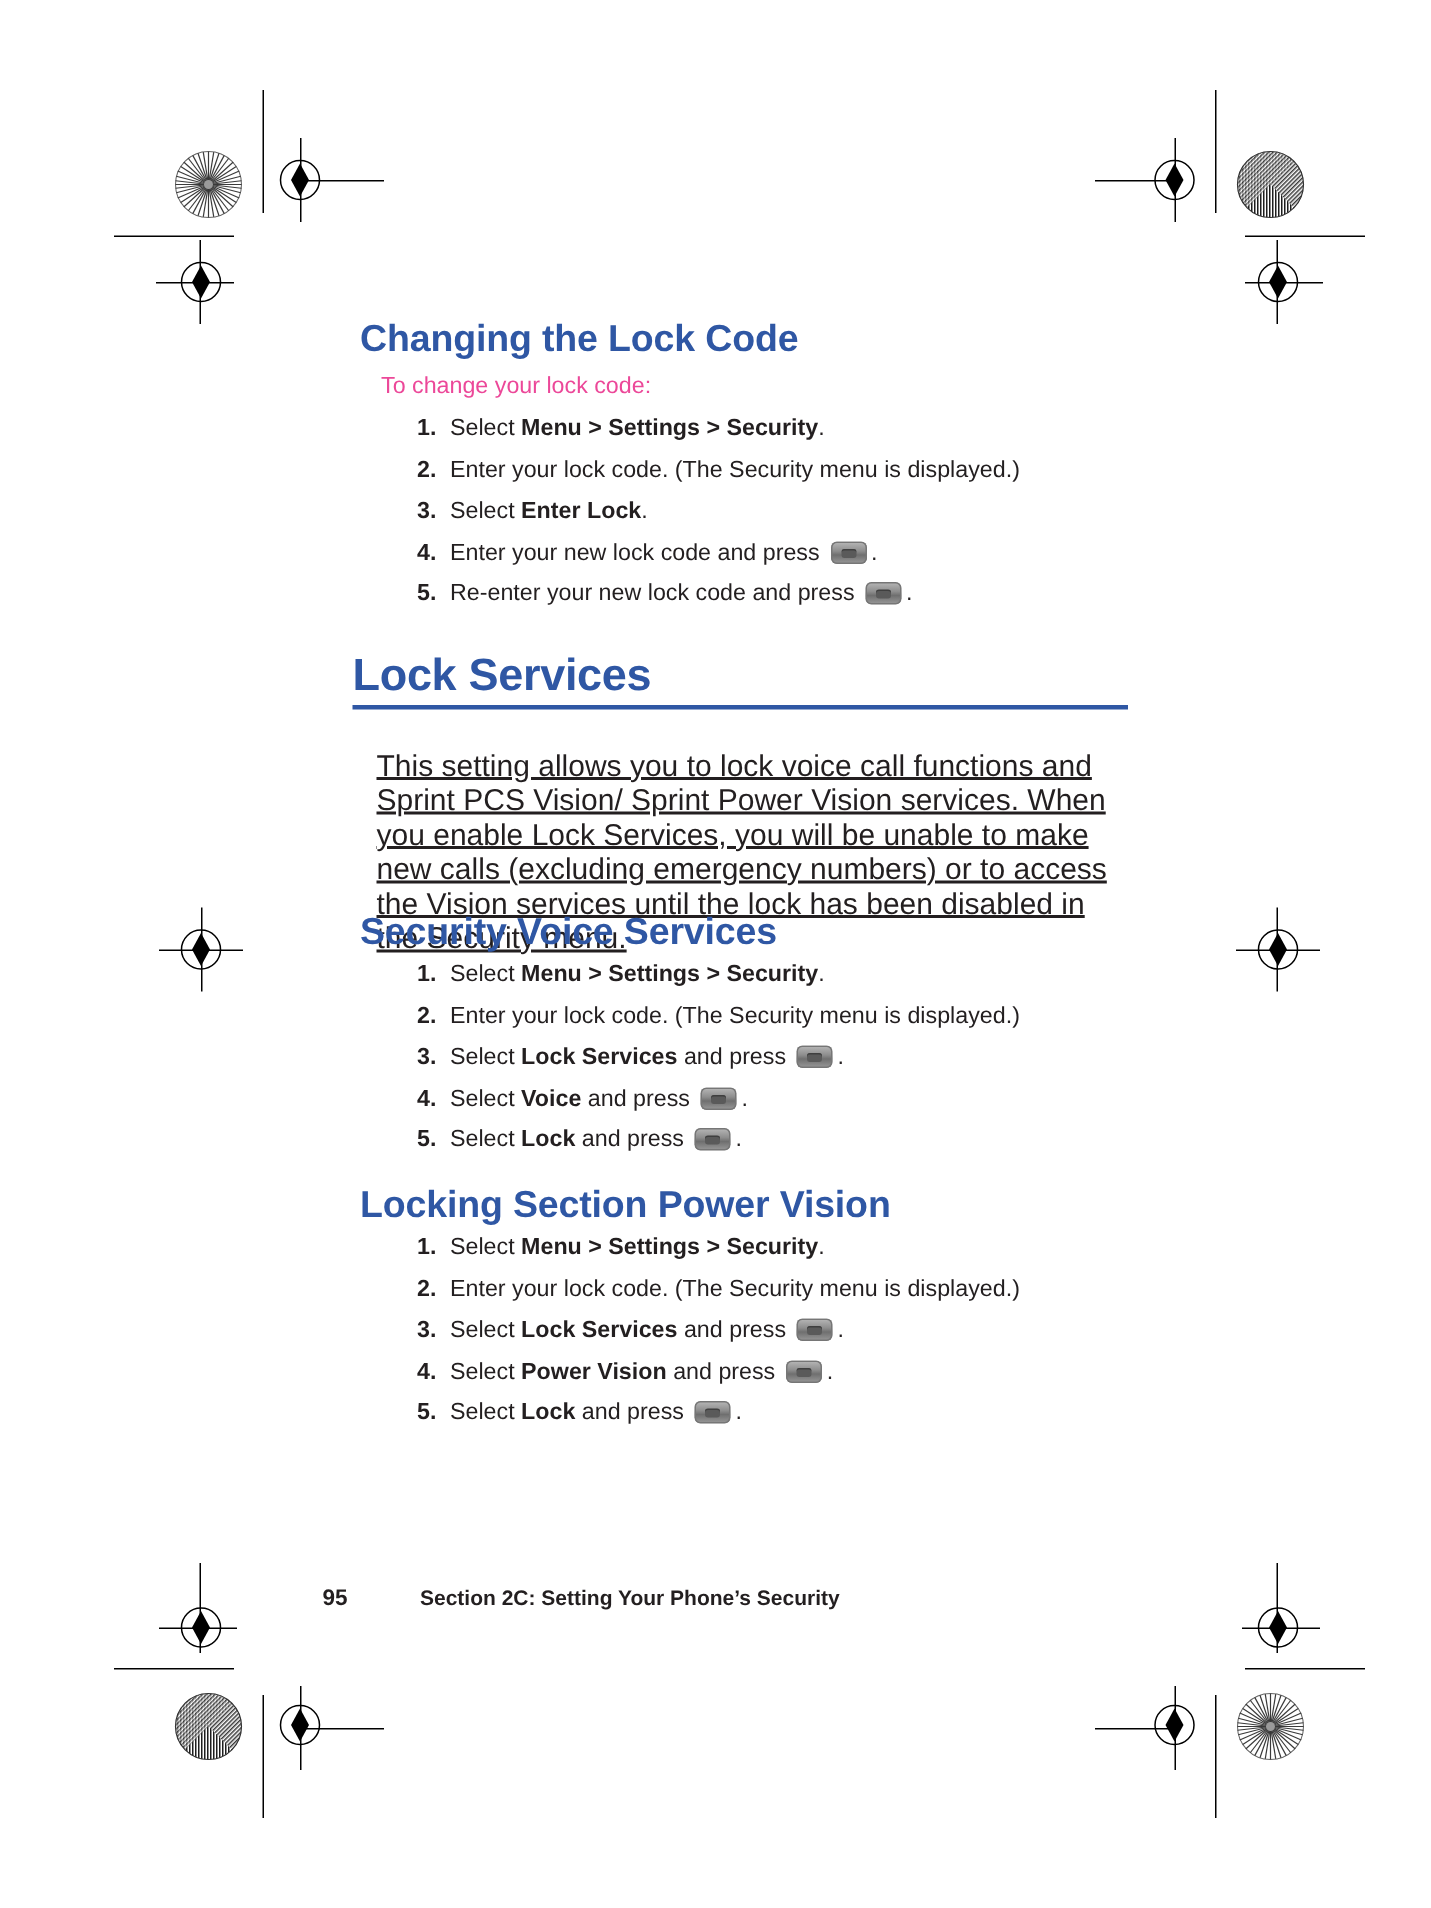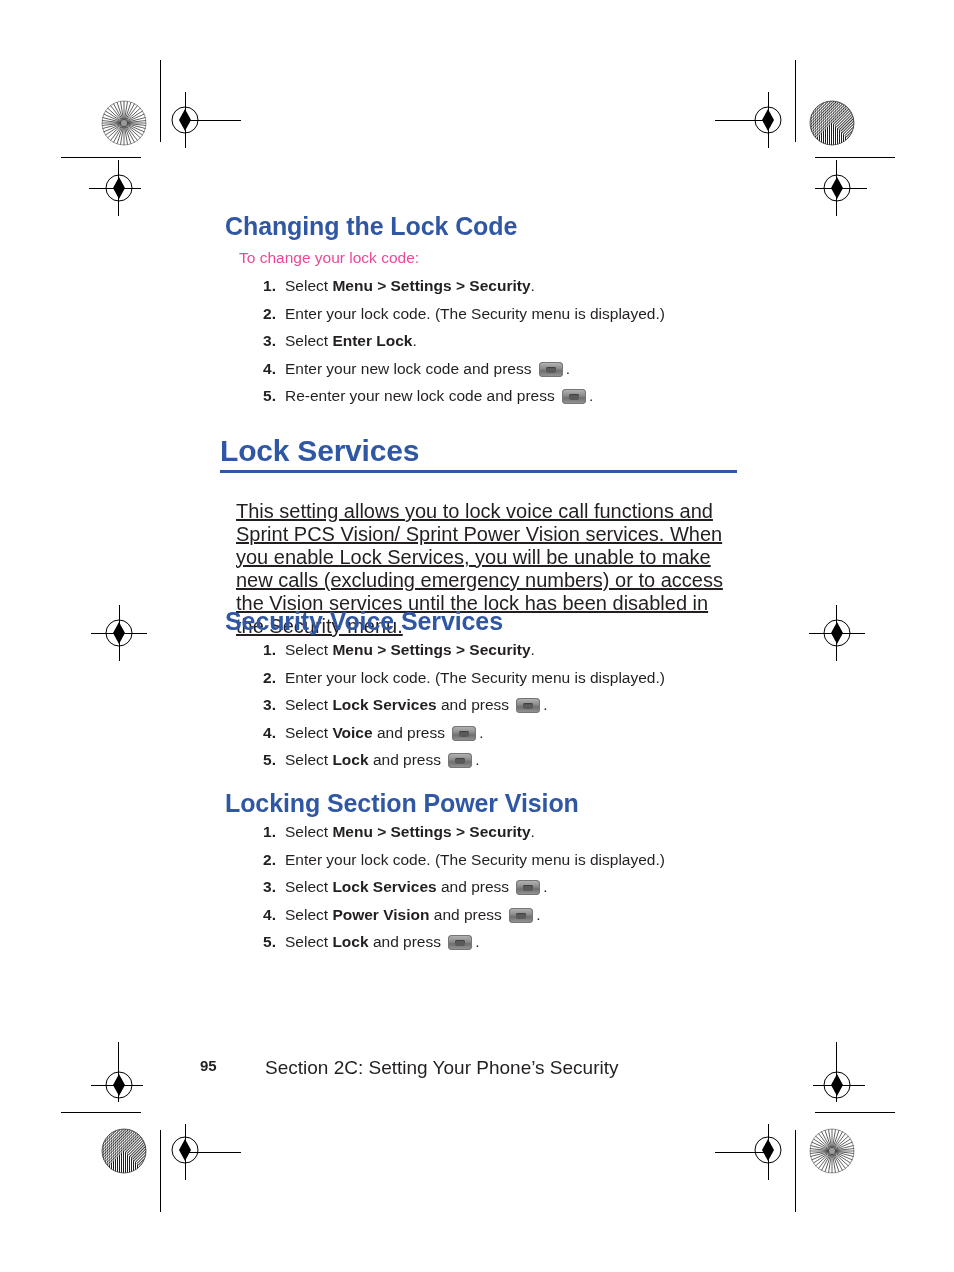--- a/index.html
+++ b/index.html
@@ -36,21 +36,21 @@
     width: 46px;
     height: 46px;
     border-radius: 50%;
     overflow: hidden;
   }
   .moire svg { display: block; }
 
   
   .page {
     position: absolute;
-    left: 1px;
+    left: 16px;
     top: 0;
     width: 873px;
     height: 1272px;
   }
 
   .h2-section {
     position: absolute;
     color: #2f57a4;
     font-size: 25px;
     font-weight: bold;
@@ -142,22 +142,22 @@
   }
 
   .footer-num {
     position: absolute;
     font-size: 15px;
     font-weight: bold;
     color: #231f20;
   }
   .footer-title {
     position: absolute;
-    font-size: 19px;
-    font-weight: normal;
+    font-size: 14px;
+    font-weight: bold;
     color: #231f20;
     white-space: nowrap;
   }
 </style>
 </head>
 <body>
 
 <div class="page">
 
   <div>

